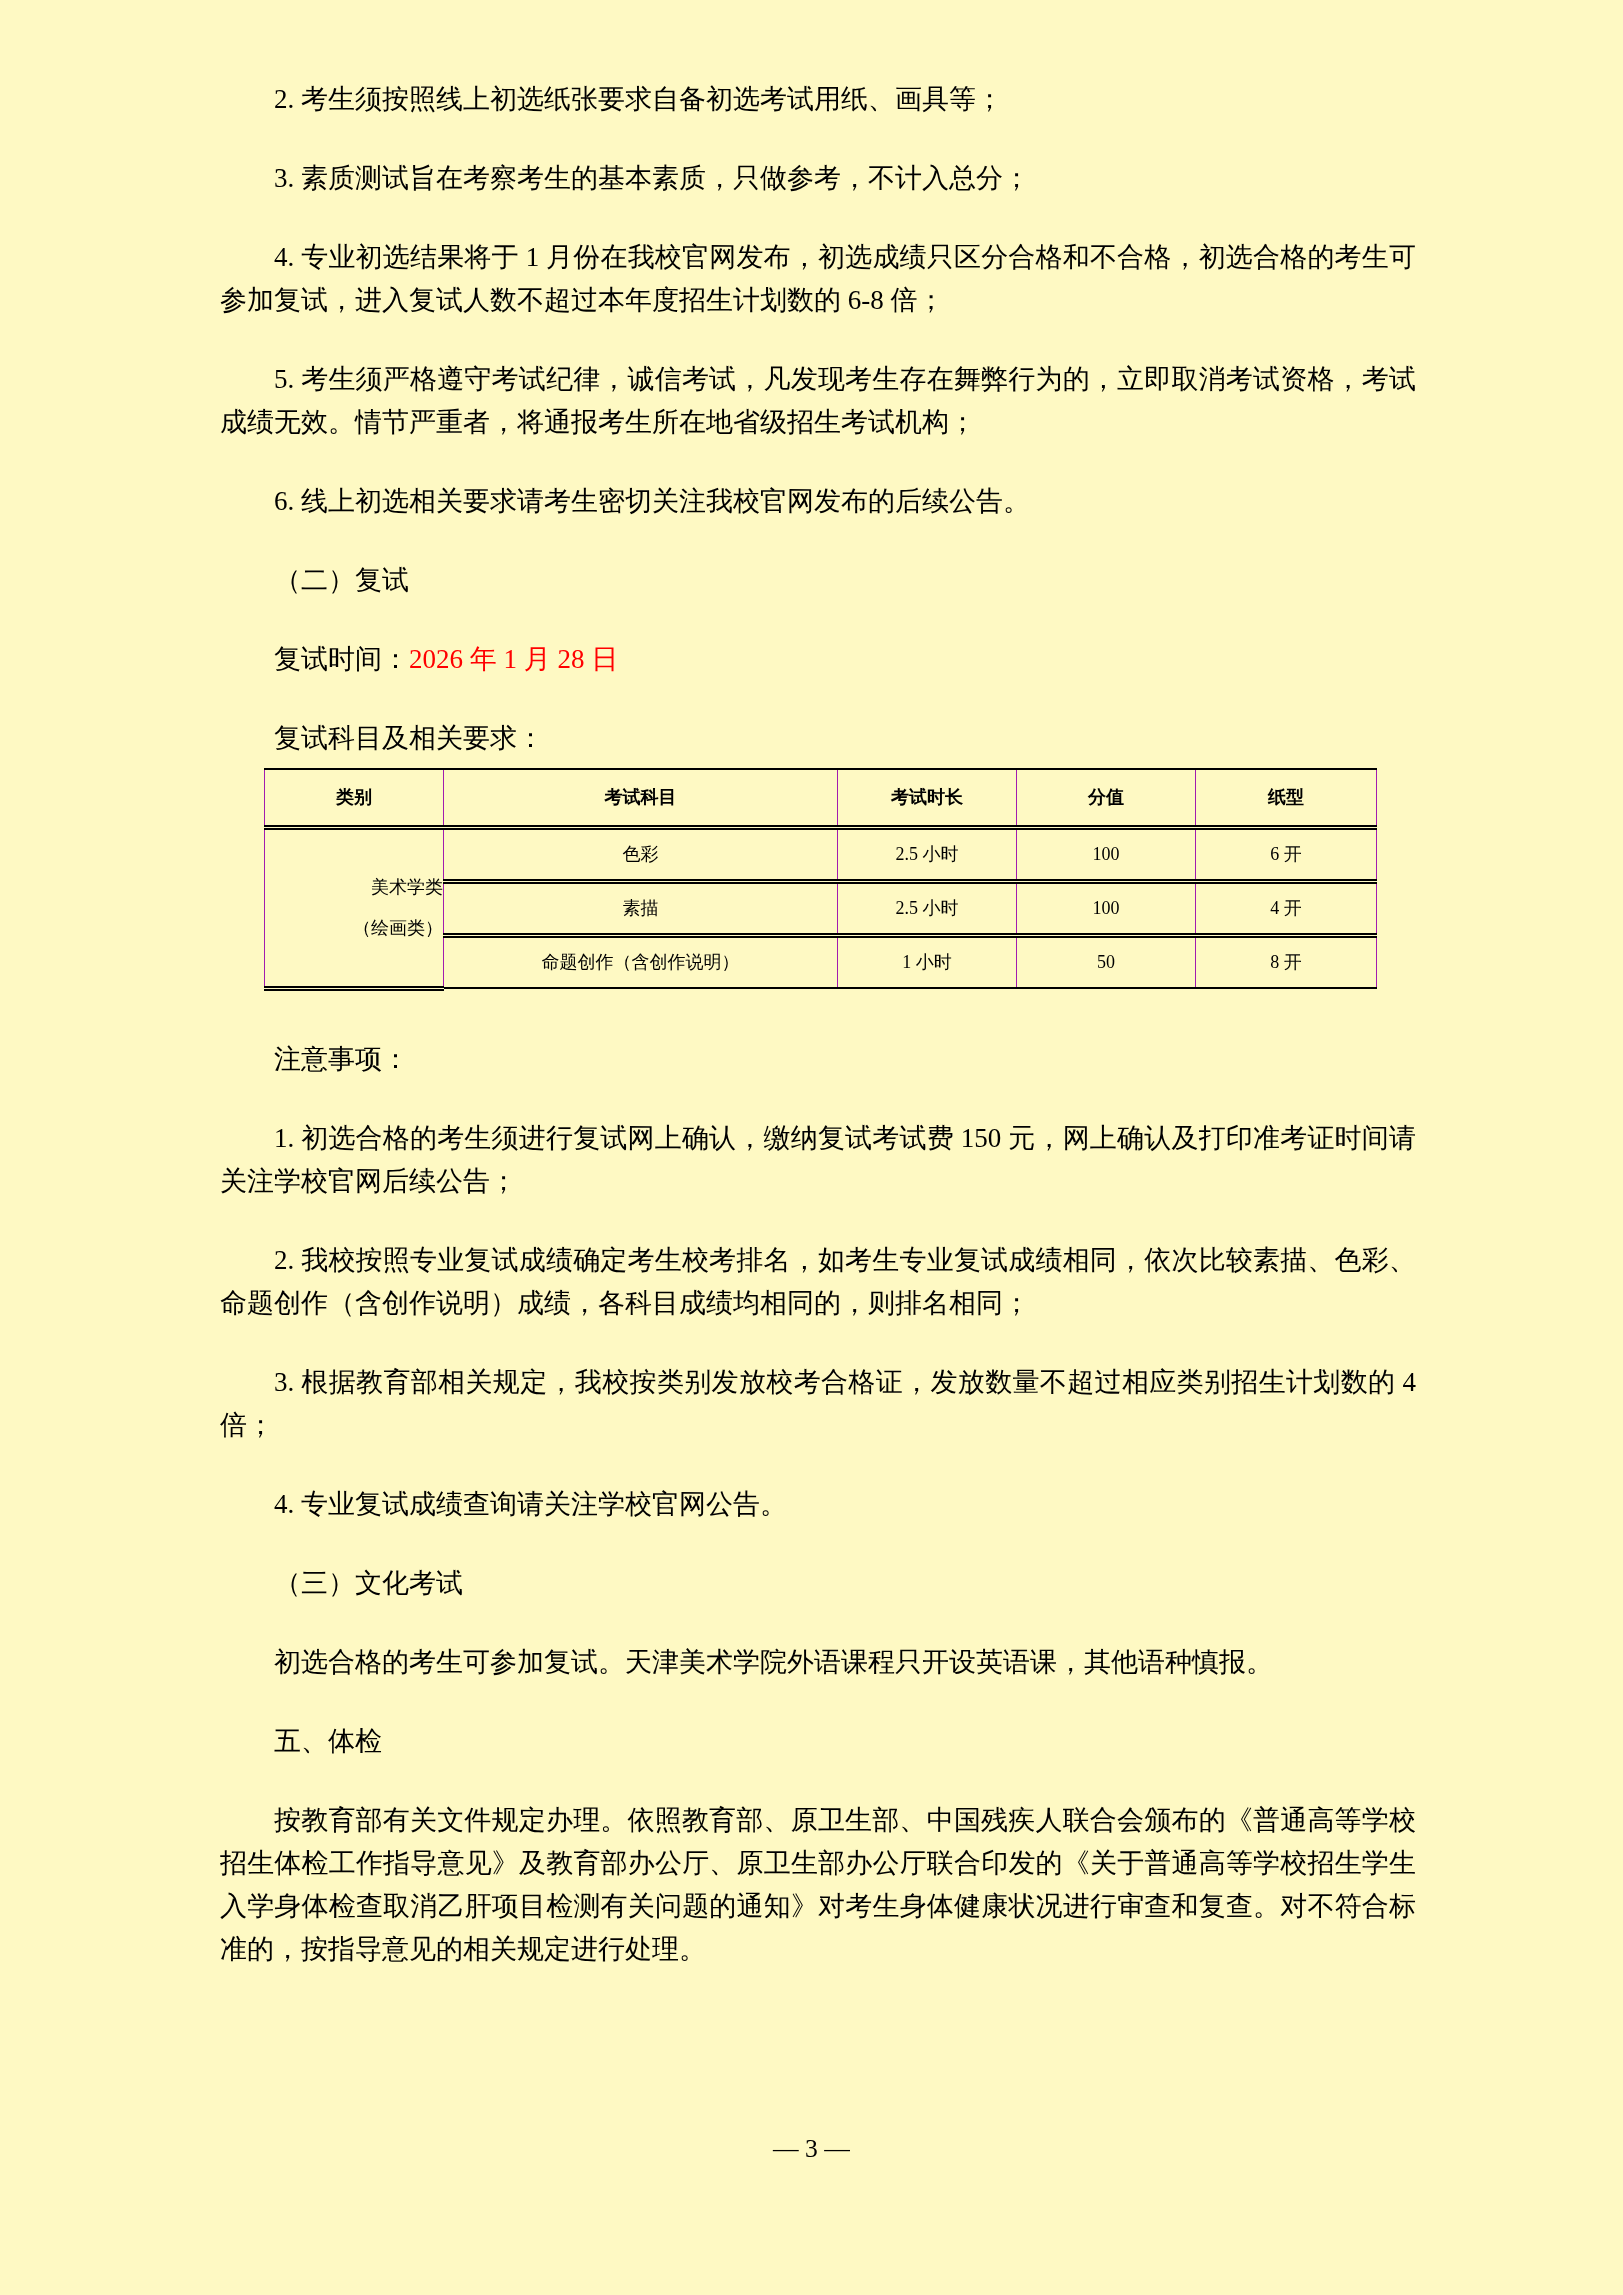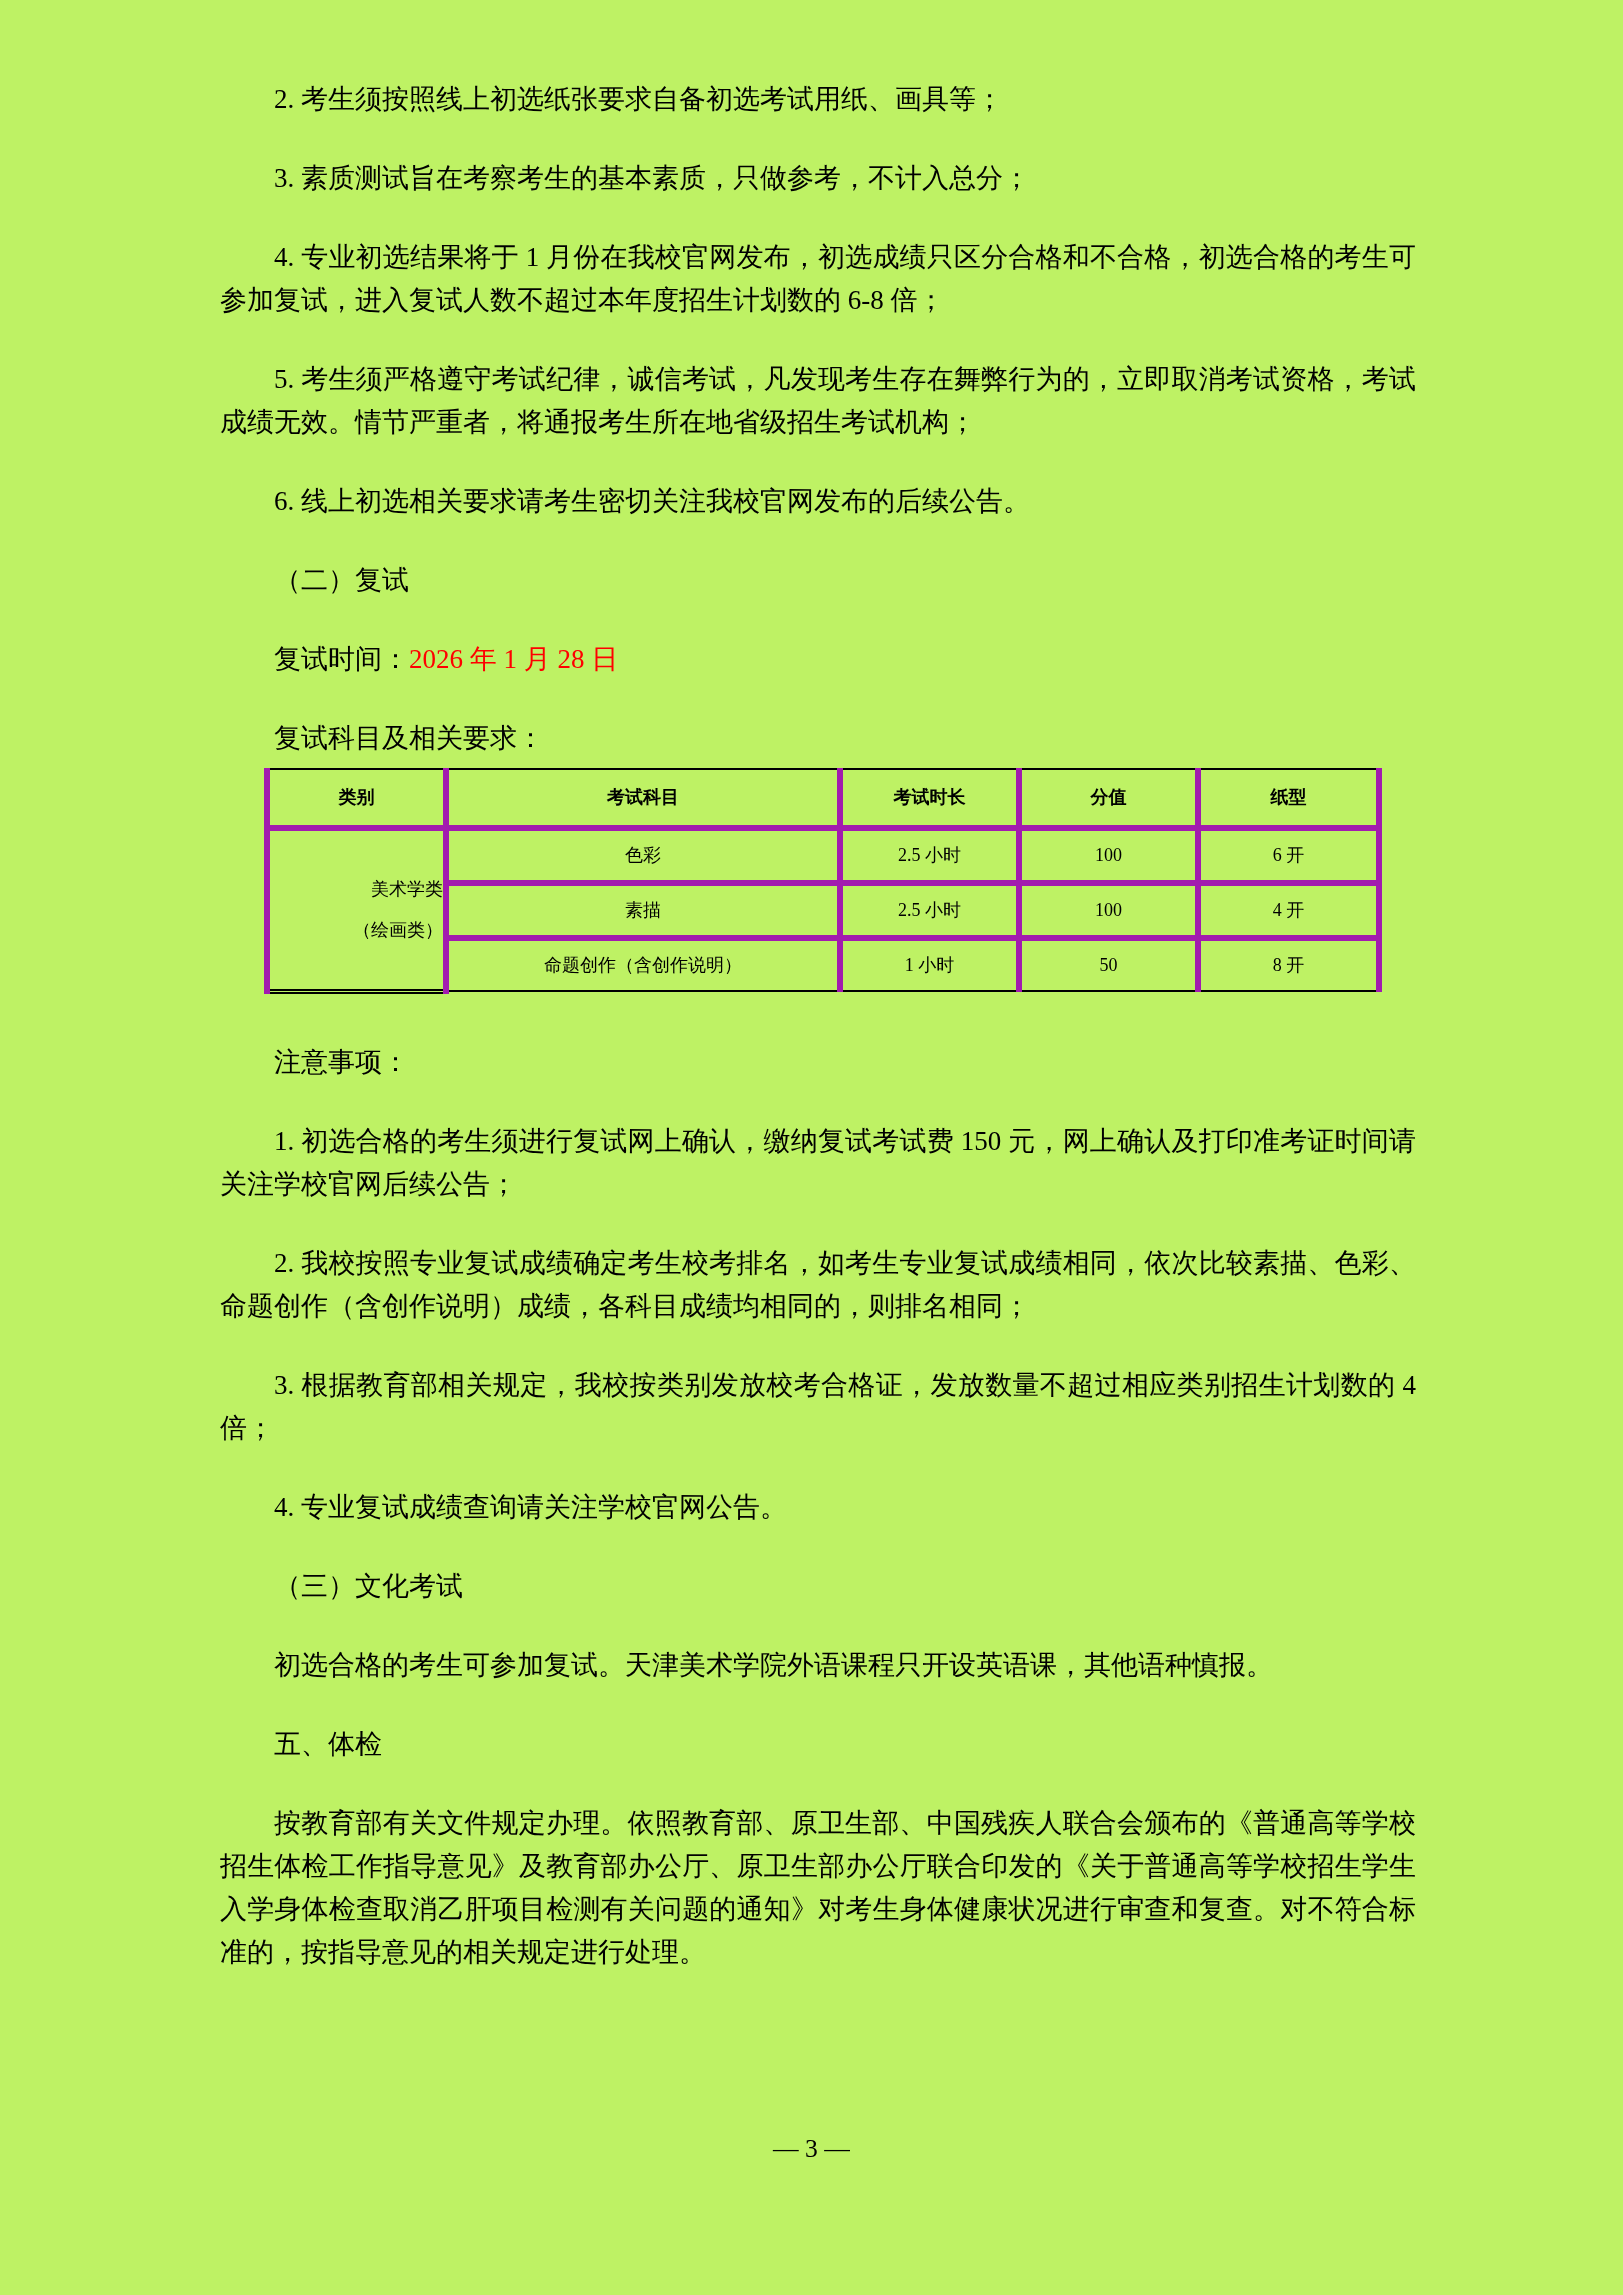--- a/index.html
+++ b/index.html
@@ -4,21 +4,21 @@
 <style>
   html, body {
     margin: 0;
     padding: 0;
     background: #ffffff;
   }
   .page {
     position: relative;
     width: 1623px;
     height: 2295px;
-    background: #bef264;
+    background: #fef9c3;
     color: #000000;
     font-family: "Liberation Serif", "DejaVu Serif", serif;
     font-size: 27px;
     line-height: 43px;
     overflow: hidden;
   }
   .content {
     position: absolute;
     top: 78px;
     left: 220px;
@@ -36,21 +36,21 @@
   table.exam-table {
     border-collapse: collapse;
     table-layout: fixed;
     width: 1112px;
     margin: 0 0 47px 44px;
     font-size: 18px;
     line-height: 43px;
   }
   table.exam-table th,
   table.exam-table td {
-    border: 6px solid #a21caf;
+    border: 1px solid #a21caf;
     text-align: center;
     vertical-align: middle;
     padding: 0;
     overflow: hidden;
   }
   table.exam-table thead th {
     font-weight: bold;
     height: 55px;
     border-top: 2px solid #000000;
     border-bottom: 5.1px double #000000;

